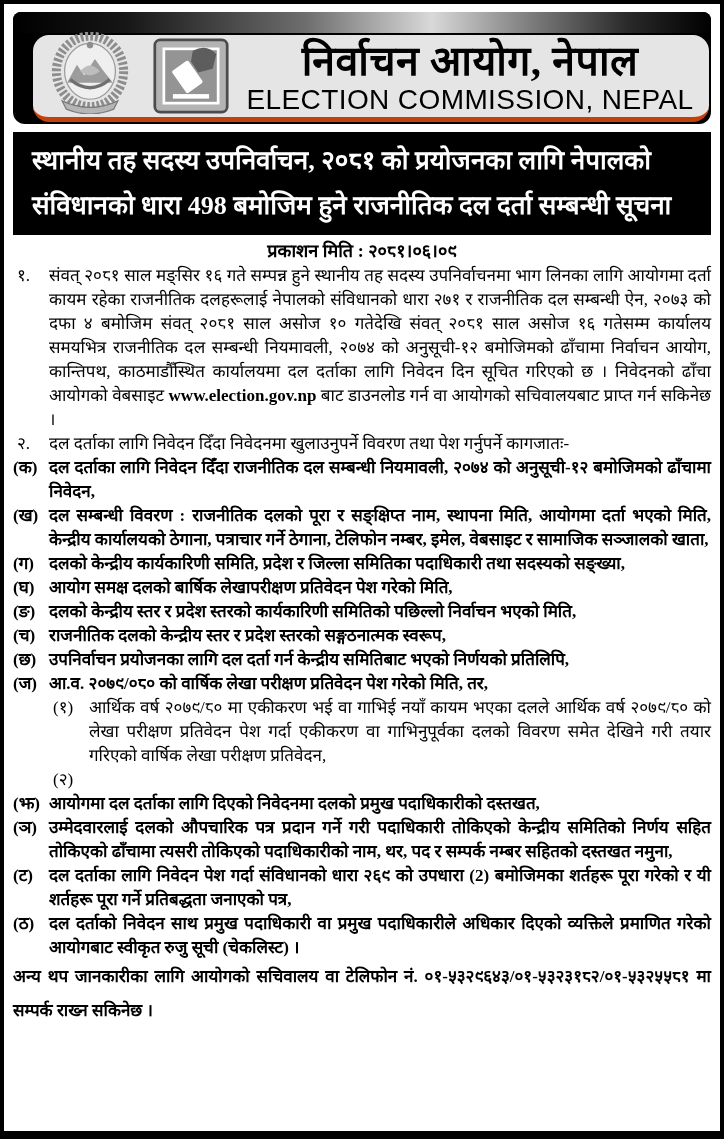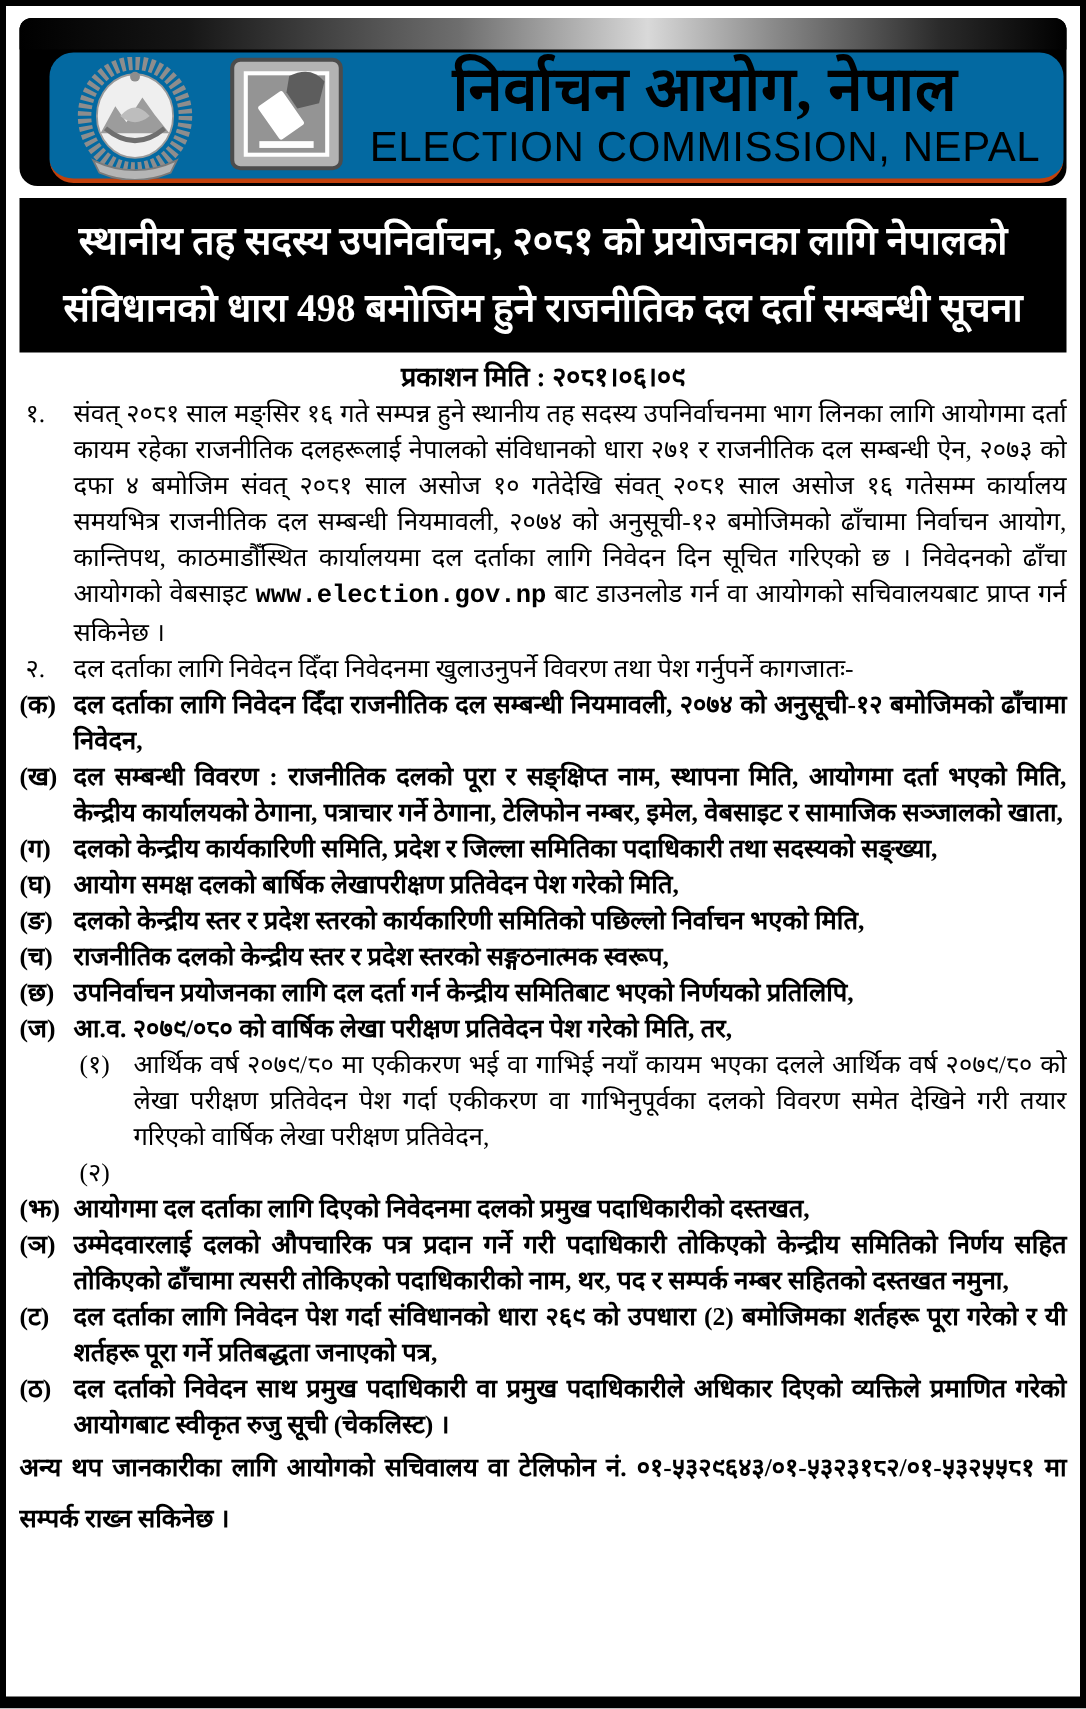--- a/index.html
+++ b/index.html
@@ -12,47 +12,47 @@
     overflow:hidden;
   }
   
   .header { position:relative; height:112px; background:#000; border-radius:8px 8px 12px 12px; }
   .header-shine {
     height:21px; border-radius:8px 8px 0 0;
     background:linear-gradient(90deg,#000 0%,#161616 16%,#6e6e6e 42%,#d9d9d9 60%,#8a8a8a 72%,#2a2a2a 88%,#000 100%);
   }
   .header-card {
     position:absolute; left:20px; right:2px; top:23px; bottom:2px;
-    background:#0369a1; border-radius:16px;
-    display:flex; align-items:flex-start; gap:12px; padding:3px 10px 3px 14px;
-    border-bottom:3px solid #c2410c;
+    background:#e5e5e5; border-radius:16px;
+    display:flex; align-items:flex-end; gap:12px; padding:3px 10px 3px 14px;
+    border-bottom:5px solid #c2410c;
   }
   .emblem { width:86px; height:82px; flex:0 0 auto; }
   .ballot { width:76px; height:76px; flex:0 0 auto; margin-left:8px; }
   .org-names { flex:1; text-align:center; line-height:1.05; }
   .org-np { font-size:41px; font-weight:bold; letter-spacing:0.5px; }
   .org-en { font-size:28px; font-weight:normal; font-family:"Liberation Sans","DejaVu Sans",sans-serif; letter-spacing:0.4px; margin-top:2px; }
   
   .banner {
     margin-top:8px; background:#000; color:#fff;
-    text-align:center; font-weight:bold; font-size:26px; line-height:1.72;
-    padding:7px 4px;
+    text-align:left; font-weight:bold; font-size:26px; line-height:1.72;
+    padding:7px 19px;
   }
   
   .pubdate { text-align:center; font-weight:bold; font-size:18px; margin:3px 0 2px 0; }
   
   .item { display:flex; font-size:17px; line-height:24px; }
   .item .lbl { flex:0 0 34px; }
   .item .txt { flex:1; text-align:justify; }
   .num-item .lbl { flex-basis:32px; padding-left:4px; }
   .doc-item { font-weight:bold; }
   .doc-item .lbl { flex-basis:36px; }
   .sub-item { font-weight:normal; padding-left:40px; }
   .sub-item .lbl { flex-basis:36px; }
-  .url { font-family:Liberation Mono, monospace; font-weight:bold;margin-top:30px; }
+  .url { font-family:Liberation Serif, serif; font-weight:bold;margin-top:30px; }
   .footer-note { font-weight:bold; font-size:17px; line-height:34px; text-align:justify; }
 </style>
 </head>
 <body>
 
 <div class="page">
 
   <div class="header">
     <div class="header-shine"></div>
     <div class="header-card">

